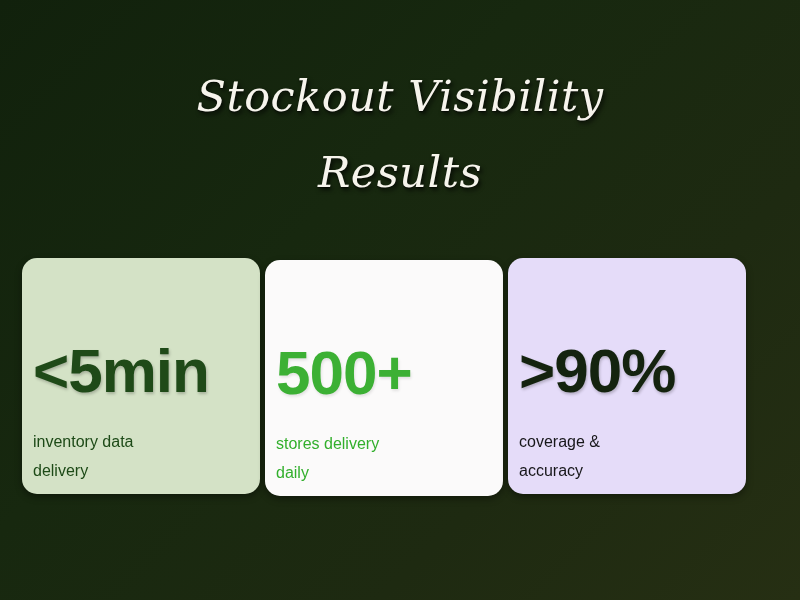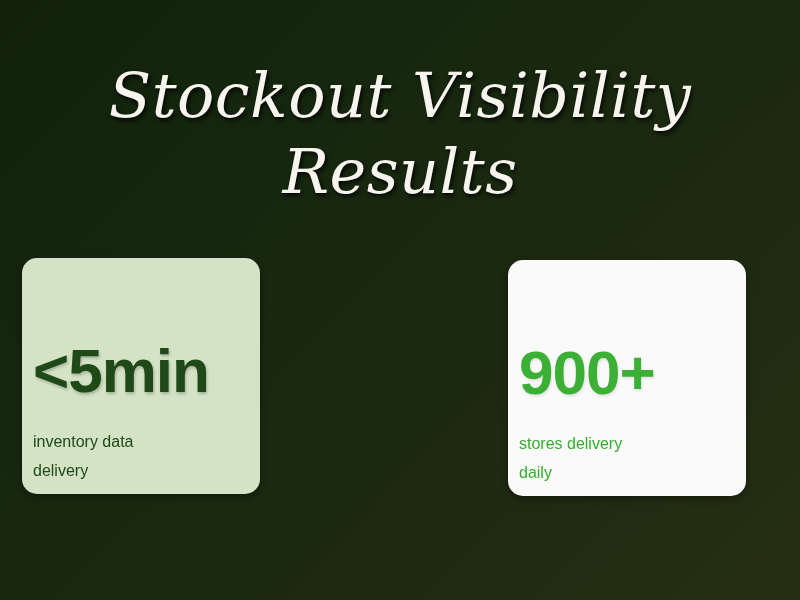--- a/index.html
+++ b/index.html
@@ -31,21 +31,21 @@
     left: 0;
     top: 58px;
     width: 800px;
     text-align: center;
   }
   .title {
     display: block;
     font-family: "DejaVu Serif", "Liberation Serif", serif;
     font-style: italic;
     font-weight: 400;
-    font-size: 62px;
+    font-size: 43px;
     line-height: 76px;
     letter-spacing: 0.5px;
     color: #f6f4ec;
     text-shadow:
       2px 3px 4px rgba(0,0,0,0.72),
       0px 1px 1px rgba(0,0,0,0.55);
     white-space: pre-line;
   }
 
   
@@ -122,21 +122,26 @@
 
   <div class="cards">
 
     <div class="card card--green">
       <span class="card-stat">&lt;5min</span>
       <span class="card-label">inventory data
 delivery</span>
     </div>
 
     <div class="card card--white">
-      <span class="card-stat">900+</span>
+      <span class="card-stat">500+</span>
       <span class="card-label">stores delivery
 daily</span>
     </div>
 
+    <div class="card card--lilac">
+      <span class="card-stat">&gt;90%</span>
+      <span class="card-label">coverage &amp;
+accuracy</span>
+    </div>
 
   </div>
 
 </div>
 
 </body></html>

